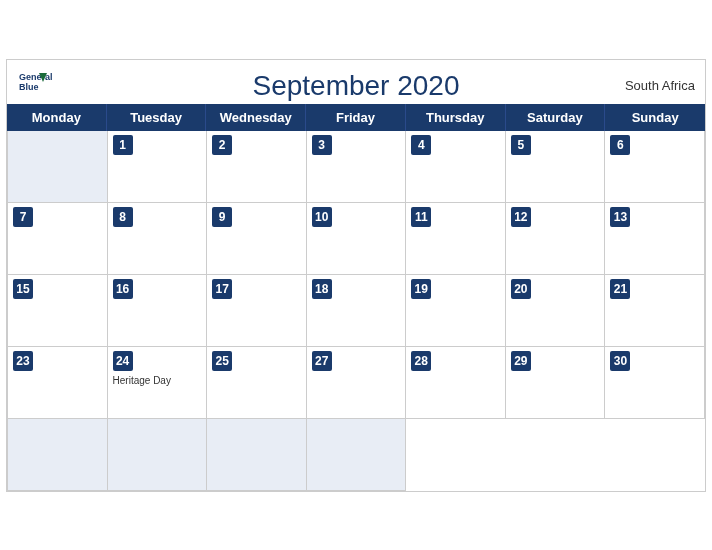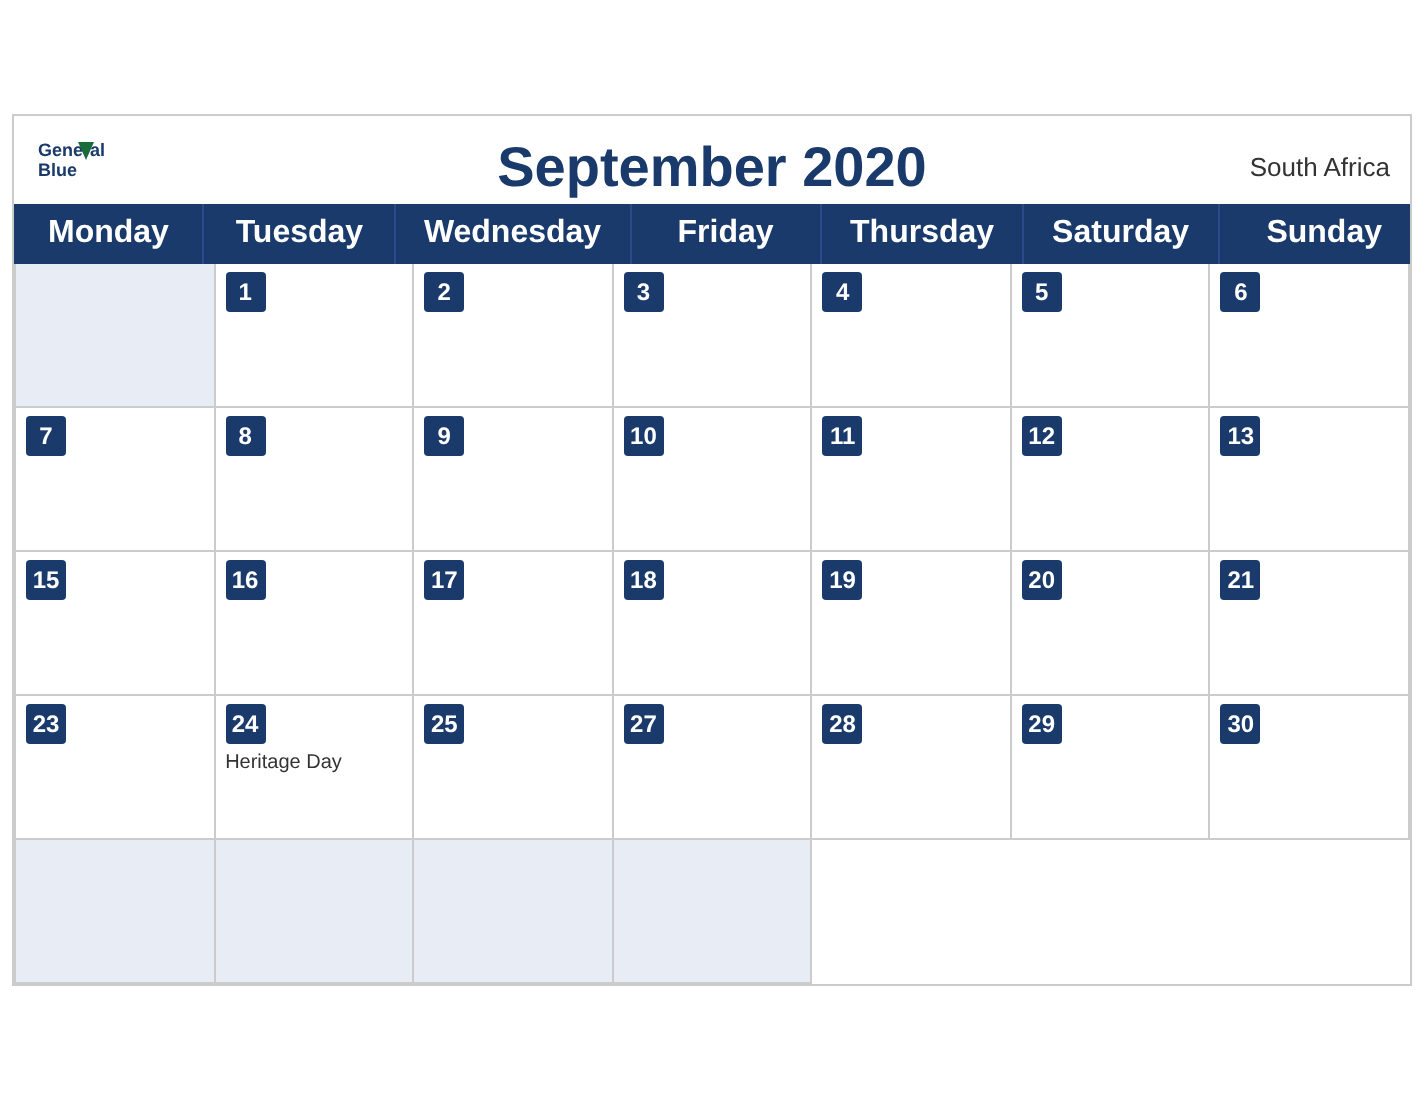--- a/index.html
+++ b/index.html
@@ -20,21 +20,21 @@
     .calendar-header {
       display: flex;
       justify-content: center;
       align-items: center;
       padding: 10px 20px 2px;
       position: relative;
     }
     .calendar-title {
       font-size: 28px;
       color: #1a3a6b;
-      font-weight: bold;
+      font-weight: normal;
       text-align: center;
       flex: 1;
     }
     .calendar-region {
       font-size: 13px;
       color: #333;
       position: absolute;
       right: 10px;
       top: 18px;
     }
@@ -54,26 +54,26 @@
       height: 30px;
     }
     .day-headers {
       display: grid;
       grid-template-columns: repeat(7, 1fr);
       background: #1a3a6b;
     }
     .day-header {
       text-align: center;
       color: #fff;
-      font-size: 16px;
+      font-size: 13px;
       font-weight: bold;
-      padding: 6px 14px;
+      padding: 6px 2px;
       border-right: 1px solid #2a4a8b;
     }
-    .day-header:last-child { border-right: none; text-align: right; }
+    .day-header:last-child { border-right: none; }
     .calendar-grid {
       display: grid;
       grid-template-columns: repeat(7, 1fr);
       border-left: 1px solid #ccc;
     }
     .day-cell {
       border-right: 1px solid #ccc;
       border-bottom: 1px solid #ccc;
       min-height: 72px;
       position: relative;

